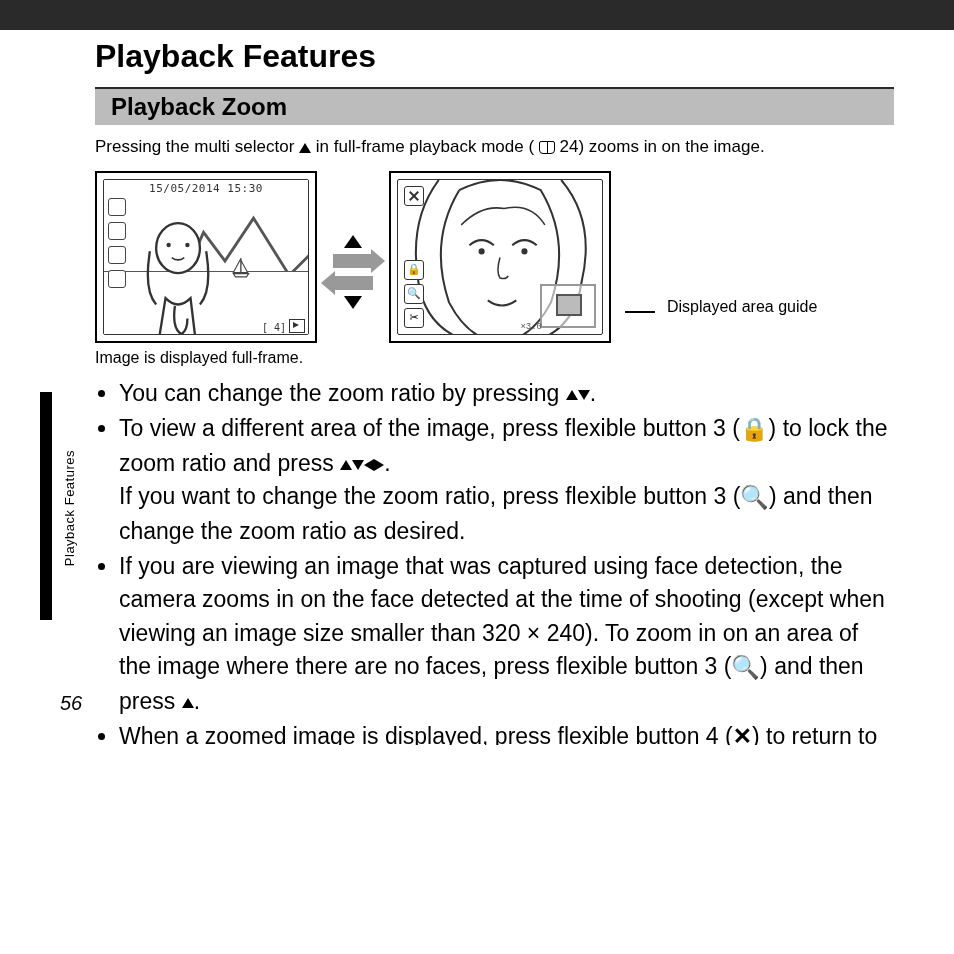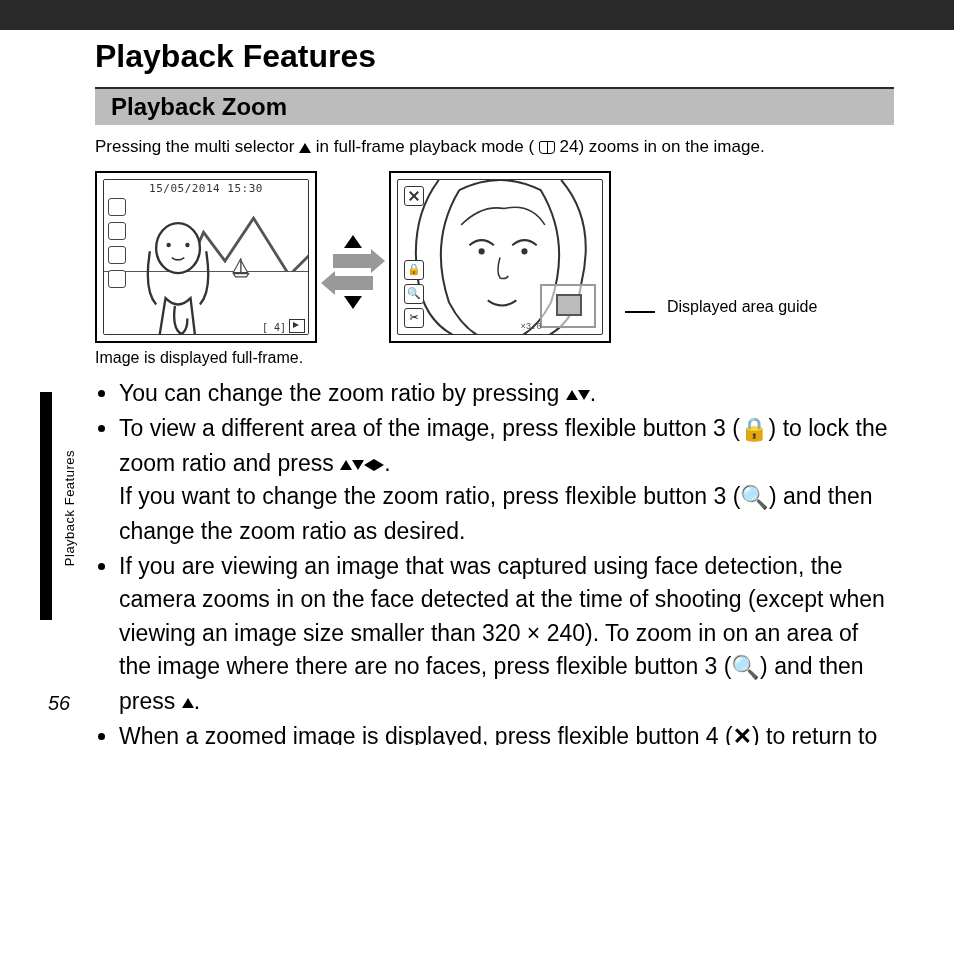--- a/index.html
+++ b/index.html
@@ -58,21 +58,21 @@
   .cap-spacer{width:60px}
   .cap2{width:218px}
   
   ul.bullets{margin:0 0 14px 0;padding:0 0 0 24px;font-size:23px;line-height:1.45}
   ul.bullets li{margin-bottom:2px}
   .sub-h{font-size:19px;font-weight:700;margin:8px 0 6px 0}
   .sub-p{font-size:17px;line-height:1.45;margin:0}
   
   .side-tab{position:absolute;left:40px;top:392px;width:12px;height:228px;background:#000}
   .side-label{position:absolute;left:62px;top:450px;font-size:13px;writing-mode:vertical-rl;transform:rotate(180deg);letter-spacing:.5px}
-  .pagenum{position:absolute;left:48px;bottom:30px;font-style:italic;font-size:20px}
+  .pagenum{position:absolute;left:60px;bottom:30px;font-style:italic;font-size:20px}
   
   .t-up,.t-down,.t-left,.t-right{display:inline-block;vertical-align:middle}
   .t-up{border-left:6px solid transparent;border-right:6px solid transparent;border-bottom:10px solid #000}
   .t-down{border-left:6px solid transparent;border-right:6px solid transparent;border-top:10px solid #000}
   .t-left{border-top:6px solid transparent;border-bottom:6px solid transparent;border-right:10px solid #000}
   .t-right{border-top:6px solid transparent;border-bottom:6px solid transparent;border-left:10px solid #000}
   .book{display:inline-block;width:14px;height:11px;border:1.3px solid #000;border-radius:2px 2px 4px 4px;vertical-align:middle;position:relative}
   .book:after{content:"";position:absolute;left:50%;top:0;bottom:0;width:1px;background:#000}
   .bold-x{font-weight:700}
   .lock-inline,.mag-inline,.scis-inline{display:inline-block;vertical-align:middle;font-weight:700}

